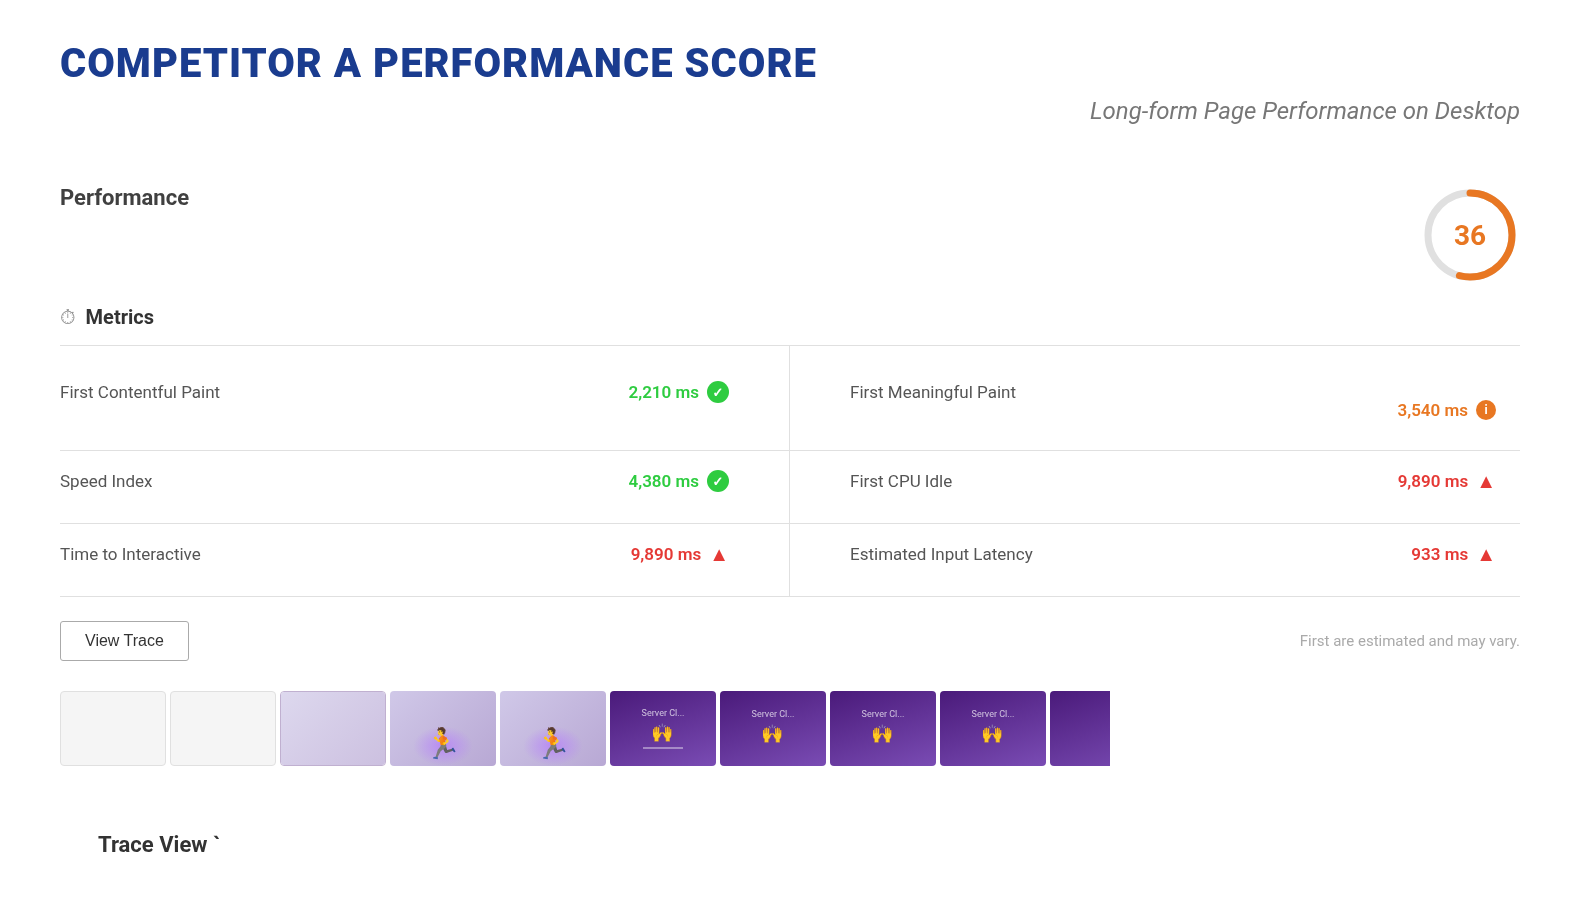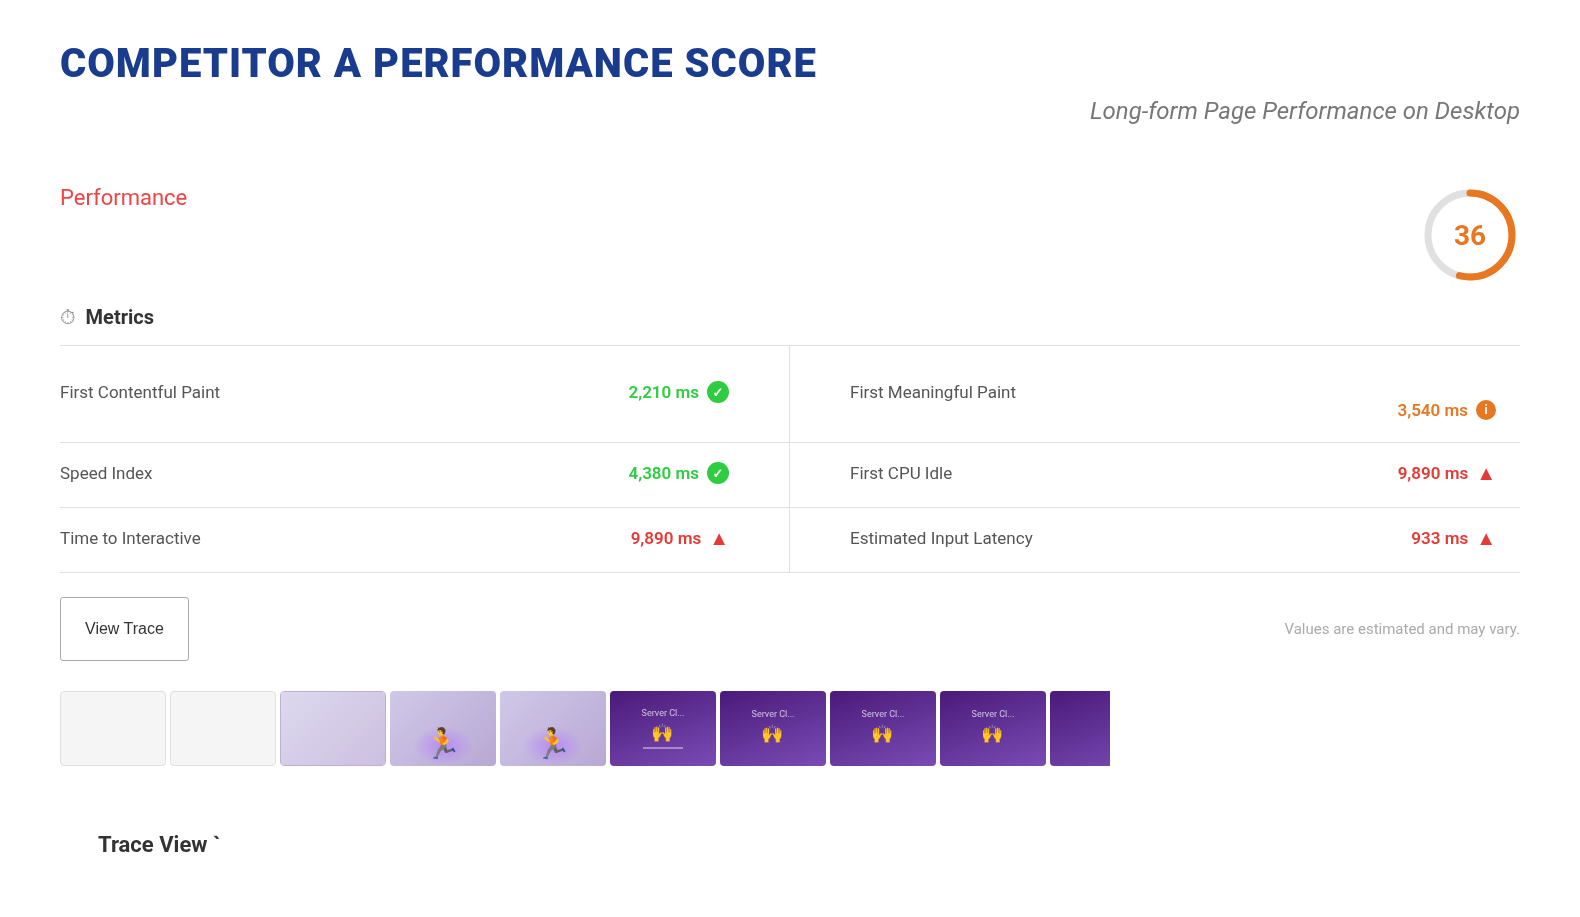--- a/index.html
+++ b/index.html
@@ -31,22 +31,22 @@
 
     .performance-header {
       display: flex;
       align-items: flex-start;
       justify-content: space-between;
       margin-bottom: 20px;
     }
 
     .performance-label {
       font-size: 22px;
-      font-weight: 400;
-      color: #ef4444;
+      font-weight: 700;
+      color: #404040;
     }
 
     
     .score-circle-wrapper {
       position: relative;
       width: 100px;
       height: 100px;
     }
 
     .score-circle-wrapper svg {
@@ -86,21 +86,21 @@
       display: grid;
       grid-template-columns: 1fr 1fr;
       gap: 0;
       border-top: 1px solid #e0e0e0;
     }
 
     .metric-row {
       display: flex;
       align-items: center;
       justify-content: space-between;
-      padding: 18px 24px 22px 0;
+      padding: 18px 24px 30px 0;
       border-bottom: 1px solid #e0e0e0;
     }
 
     .metric-row:nth-child(odd) {
       border-right: 1px solid #e0e0e0;
       padding-right: 60px;
     }
 
     .metric-row:nth-child(even) {
       padding-left: 60px;
@@ -158,21 +158,21 @@
       display: flex;
       align-items: center;
       justify-content: space-between;
       margin-top: 24px;
       margin-bottom: 30px;
     }
 
     .view-trace-btn {
       border: 1.5px solid #aaa;
       background: white;
-      padding: 22px 24px;
+      padding: 10px 24px;
       font-size: 16px;
       color: #333;
       border-radius: 3px;
       cursor: pointer;
     }
 
     .footer-note {
       font-size: 15px;
       color: #aaa;
       margin-left: auto;
@@ -307,21 +307,21 @@
     <span class="metric-value bad">
       <span>933 ms</span>
       <span class="icon-triangle-red">▲</span>
     </span>
   </div>
 
 </div>
 
 <div class="footer-row">
   <button class="view-trace-btn">View Trace</button>
-  <span class="footer-note">Values are estimated and may vary.</span>
+  <span class="footer-note">First are estimated and may vary.</span>
 </div>
 
 <div class="filmstrip">
 
   <div class="filmstrip-frame blank"></div>
 
   <div class="filmstrip-frame blank"></div>
 
   <div class="filmstrip-frame light-purple">
     <div style="width:100%;height:100%;background:linear-gradient(135deg,#ddd8ee,#ccc0e0);"></div>

